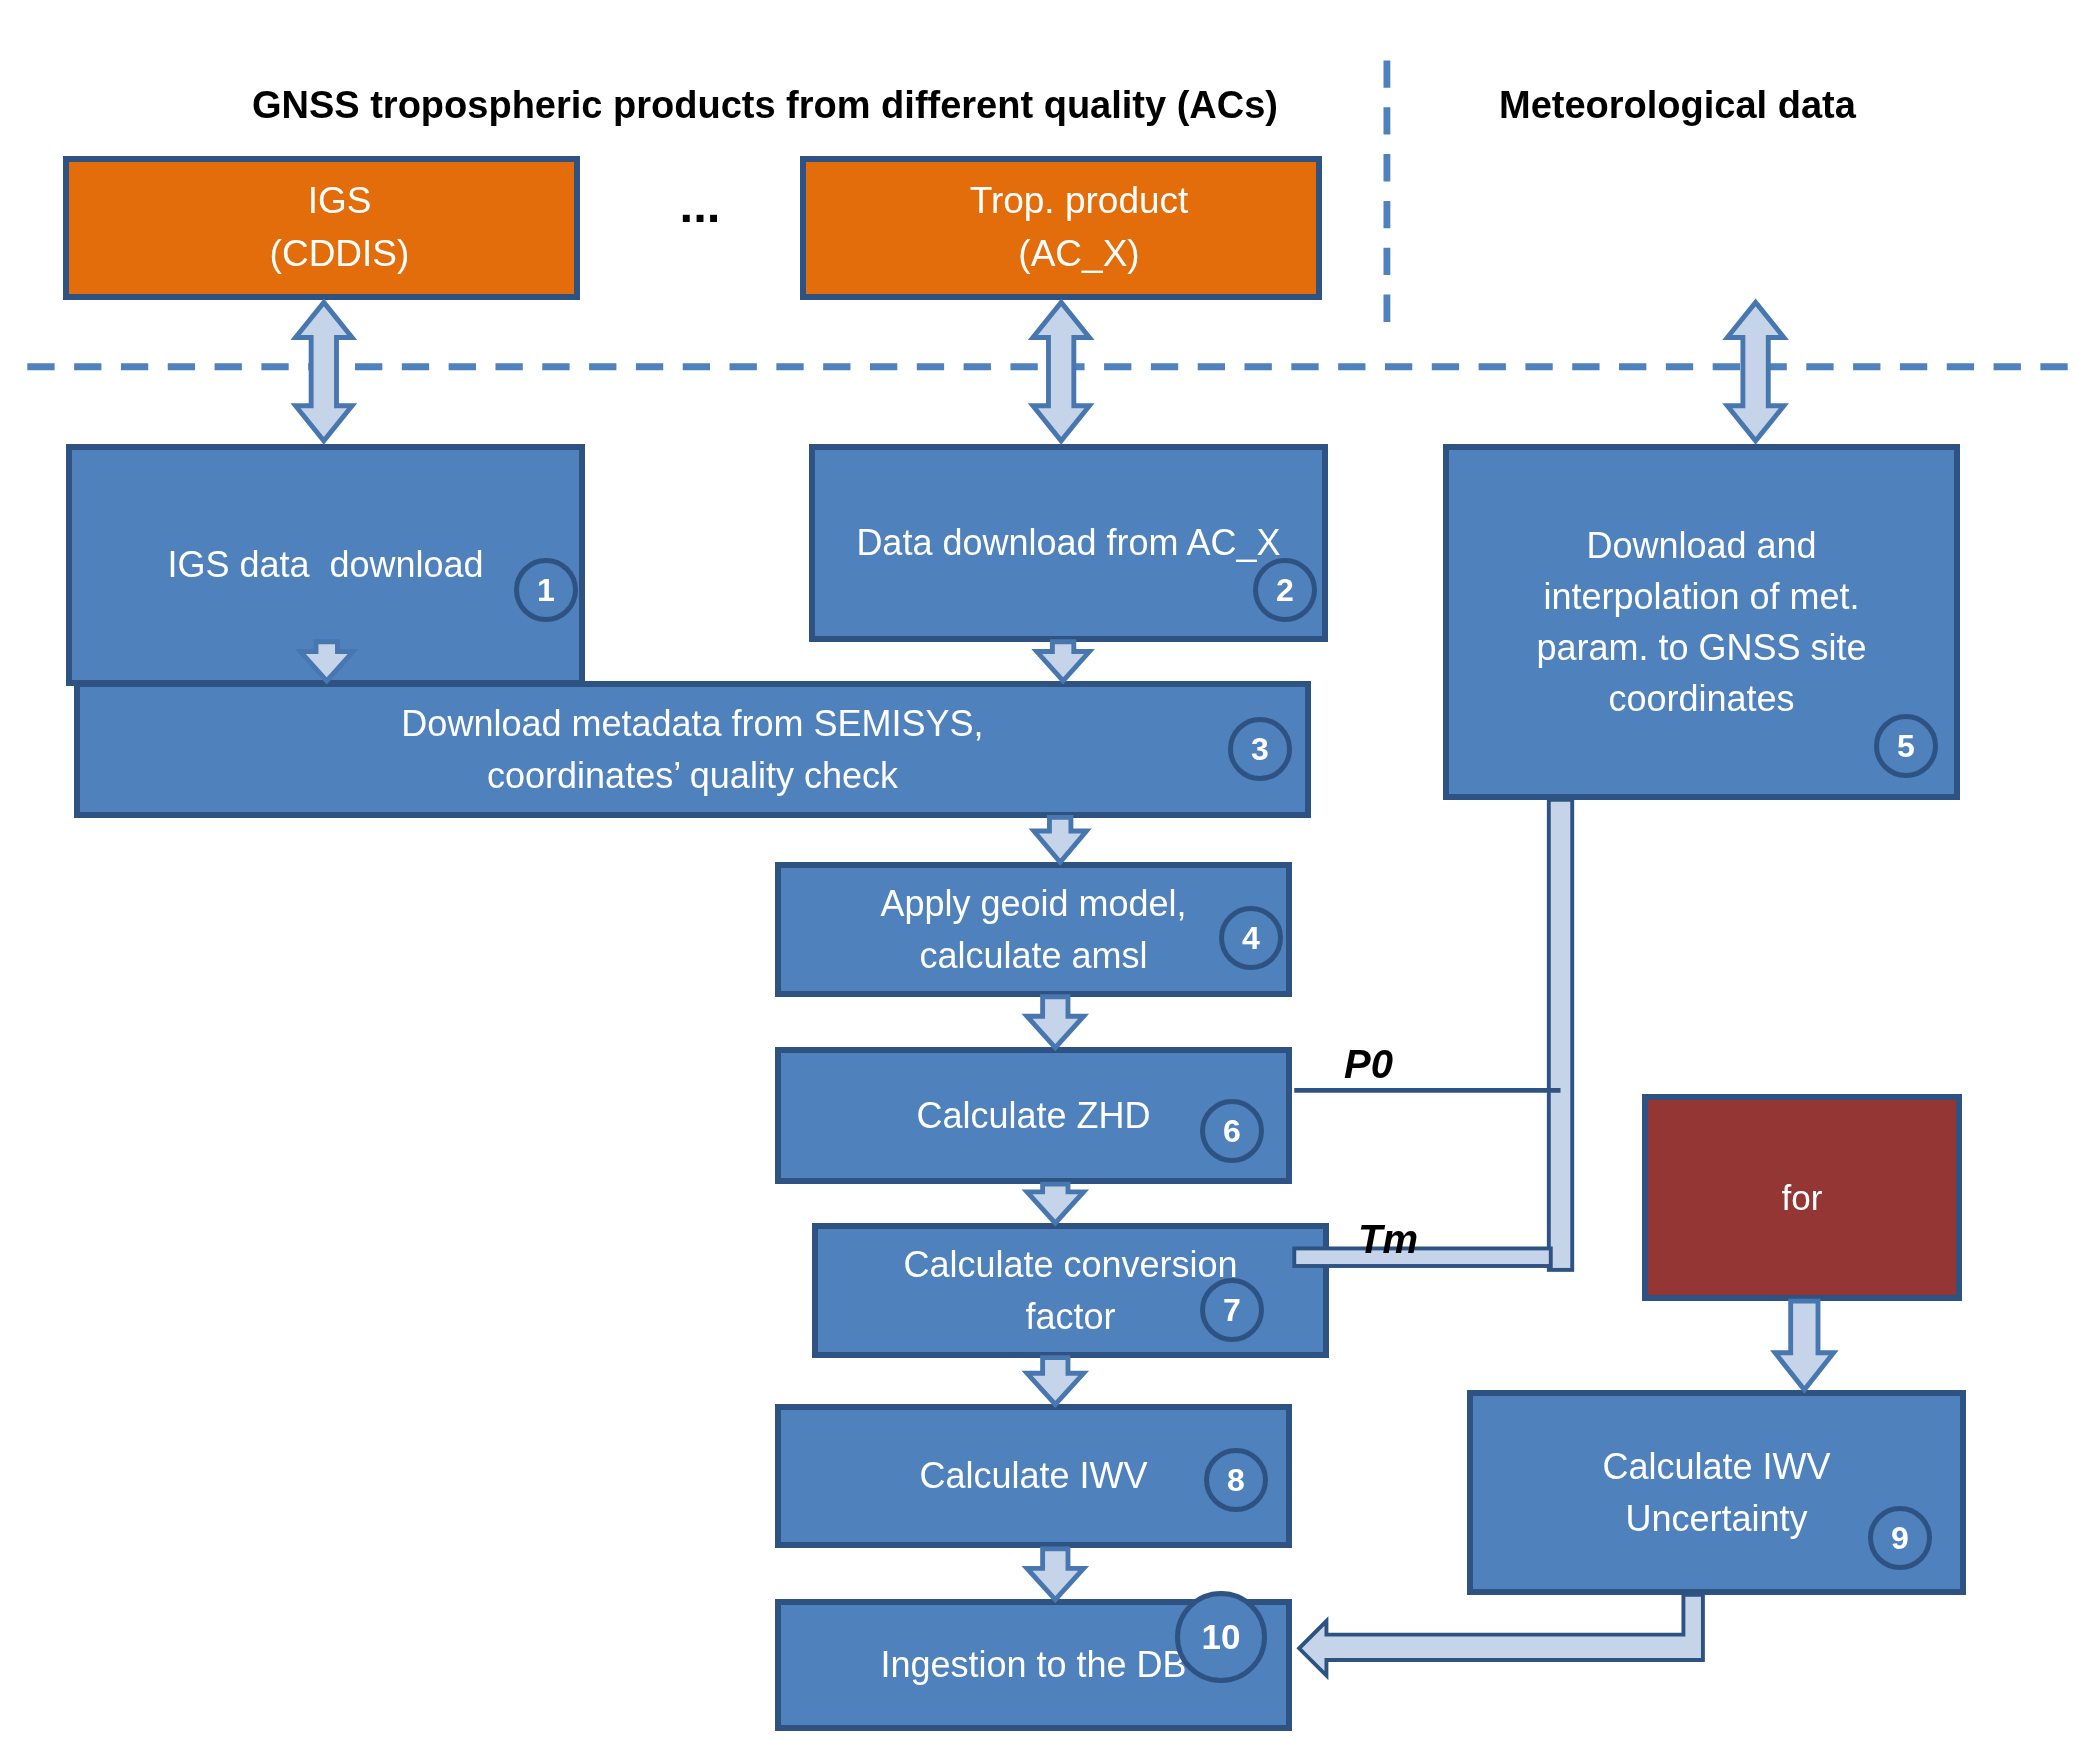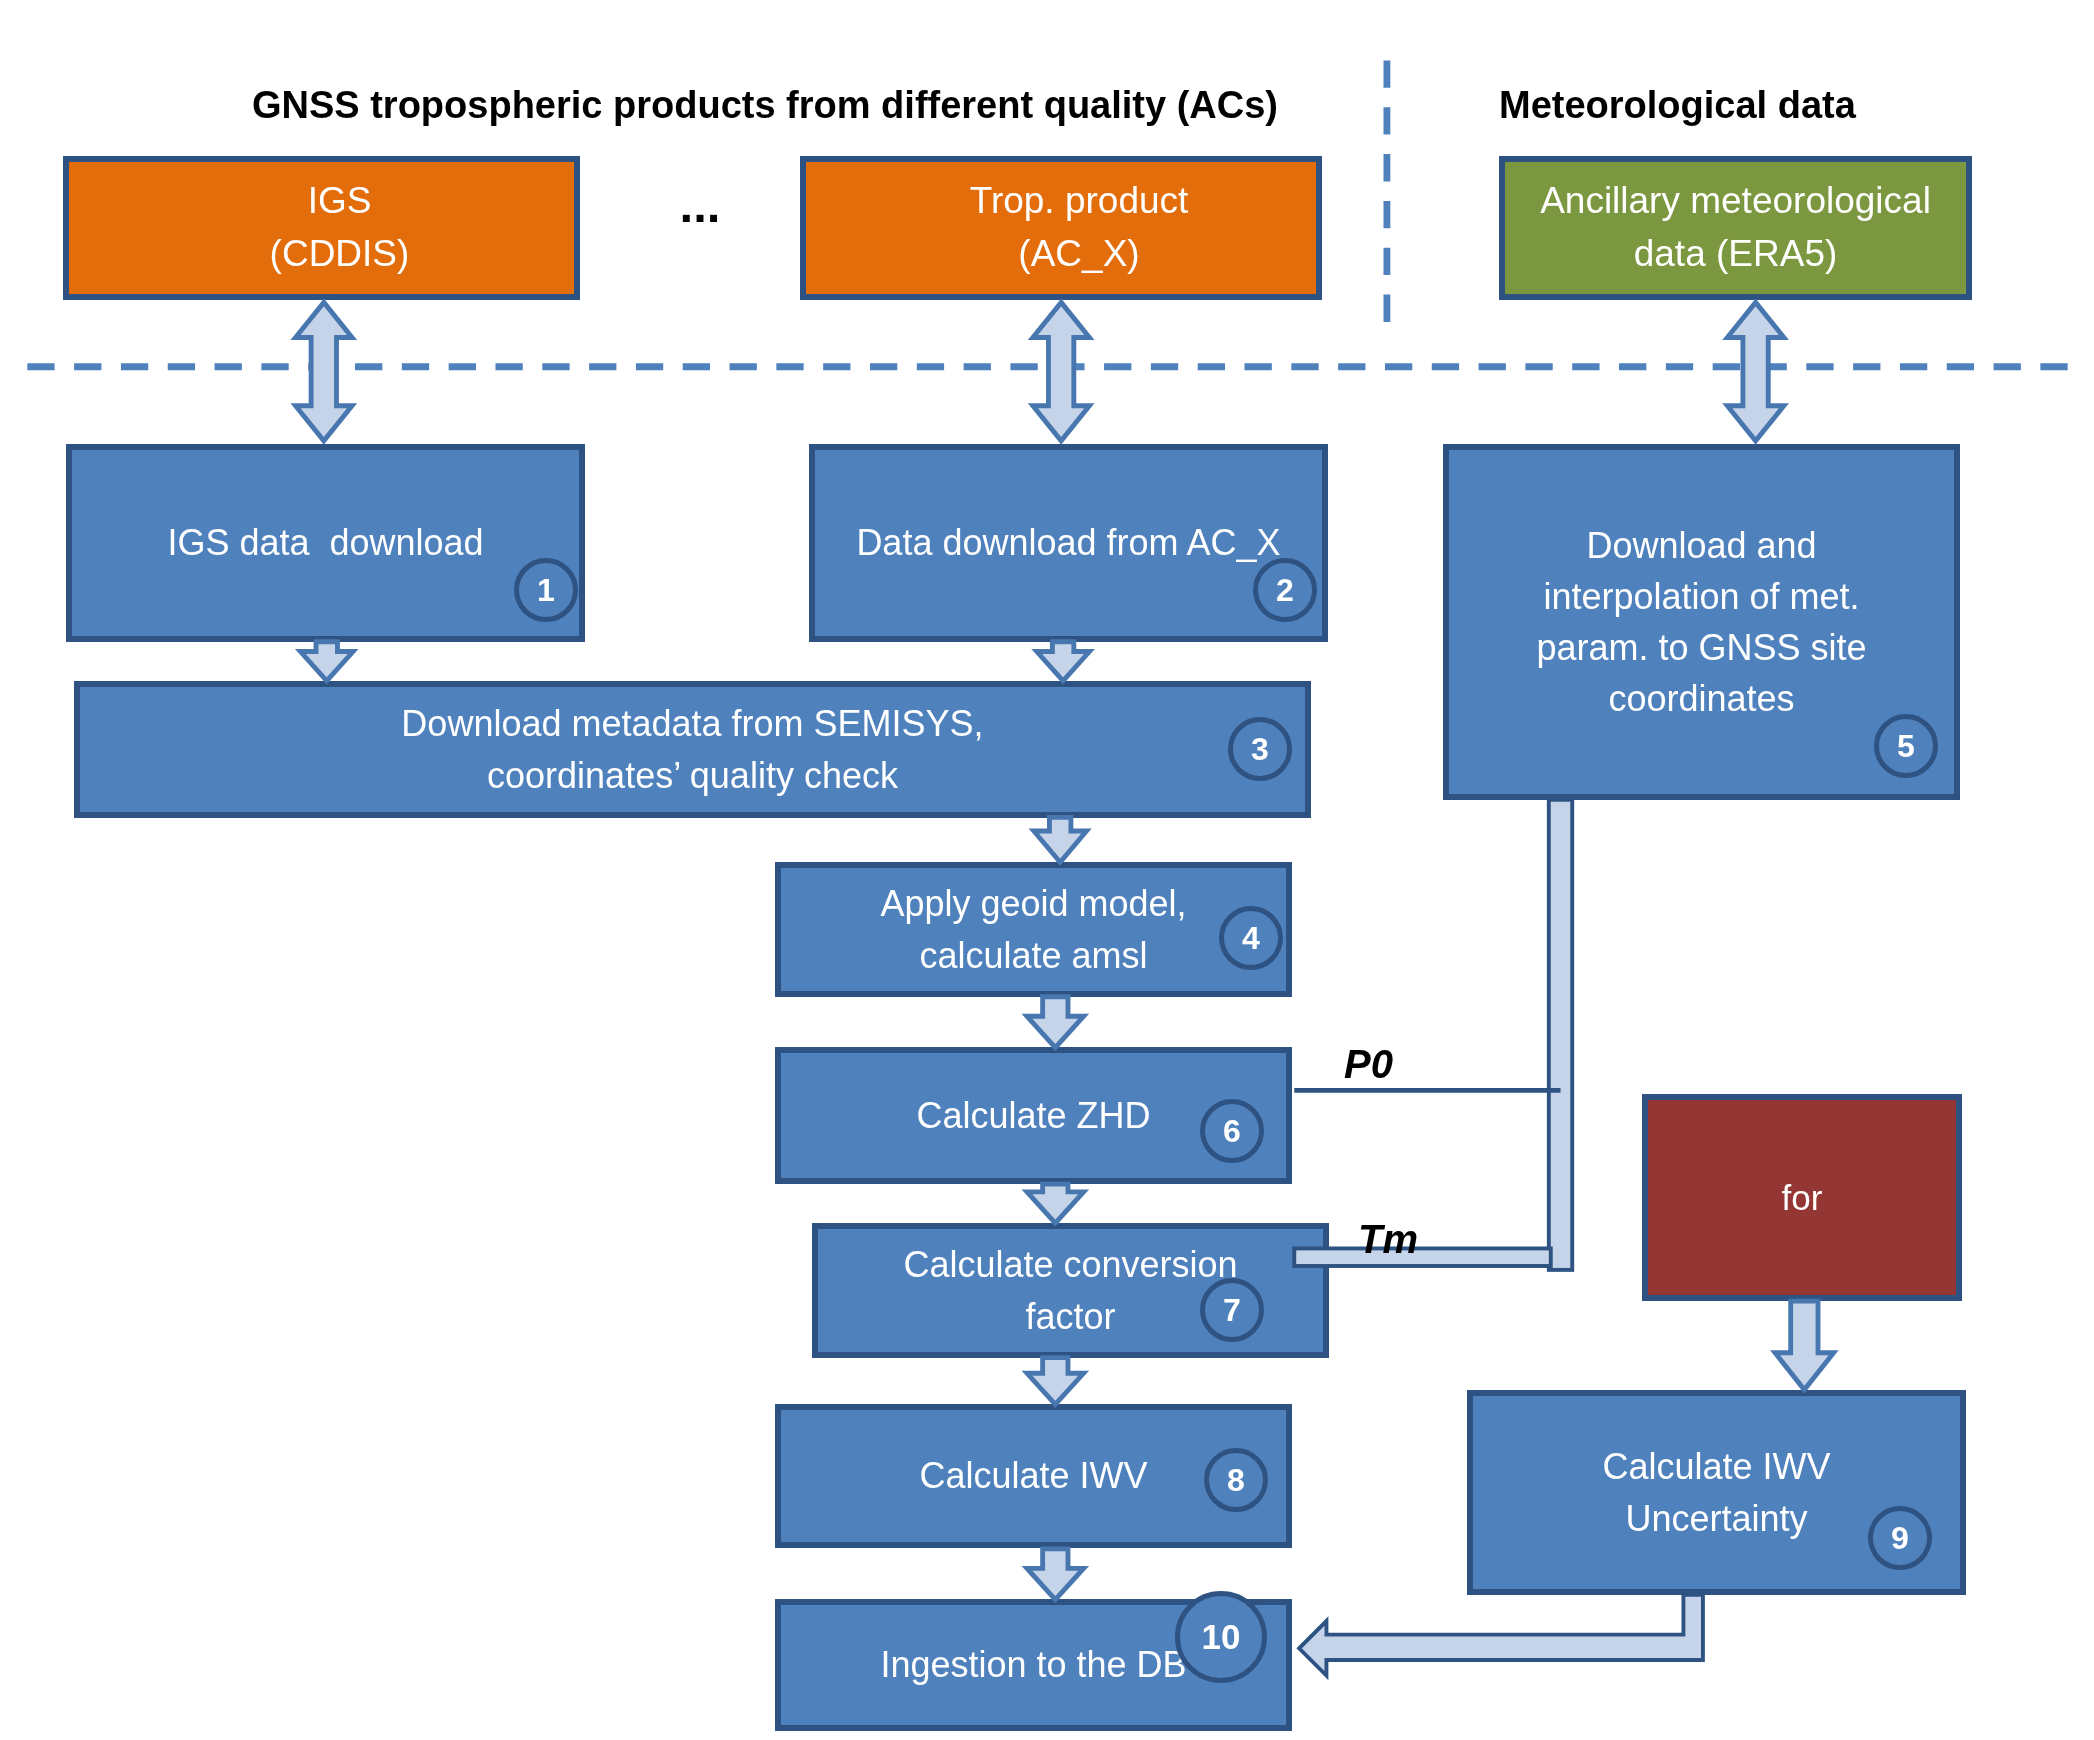--- a/index.html
+++ b/index.html
@@ -58,26 +58,22 @@
   <div class="dots">...</div>
 
   <div class="src src-orange" style="left:63px; top:156px; width:517px; height:144px;">
     <span class="label">IGS
 (CDDIS)</span>
   </div>
   <div class="src src-orange" style="left:800px; top:156px; width:522px; height:144px;">
     <span class="label">Trop. product
 (AC_X)</span>
   </div>
-  <div class="src src-green" style="left:1499px; top:156px; width:473px; height:144px;">
-    <span class="label">Ancillary meteorological
-data (ERA5)</span>
-  </div>
 
-  <div class="node" style="left:66px; top:444px; width:519px; height:198px;">
+  <div class="node" style="left:66px; top:444px; width:519px; height:242px;">
     <span class="label">IGS data  download</span>
   </div>
   <div class="node" style="left:809px; top:444px; width:519px; height:198px;">
     <span class="label">Data download from AC_X</span>
   </div>
   <div class="node" style="left:1443px; top:444px; width:517px; height:356px;">
     <span class="label">Download and
 interpolation of met.
 param. to GNSS site
 coordinates</span>

